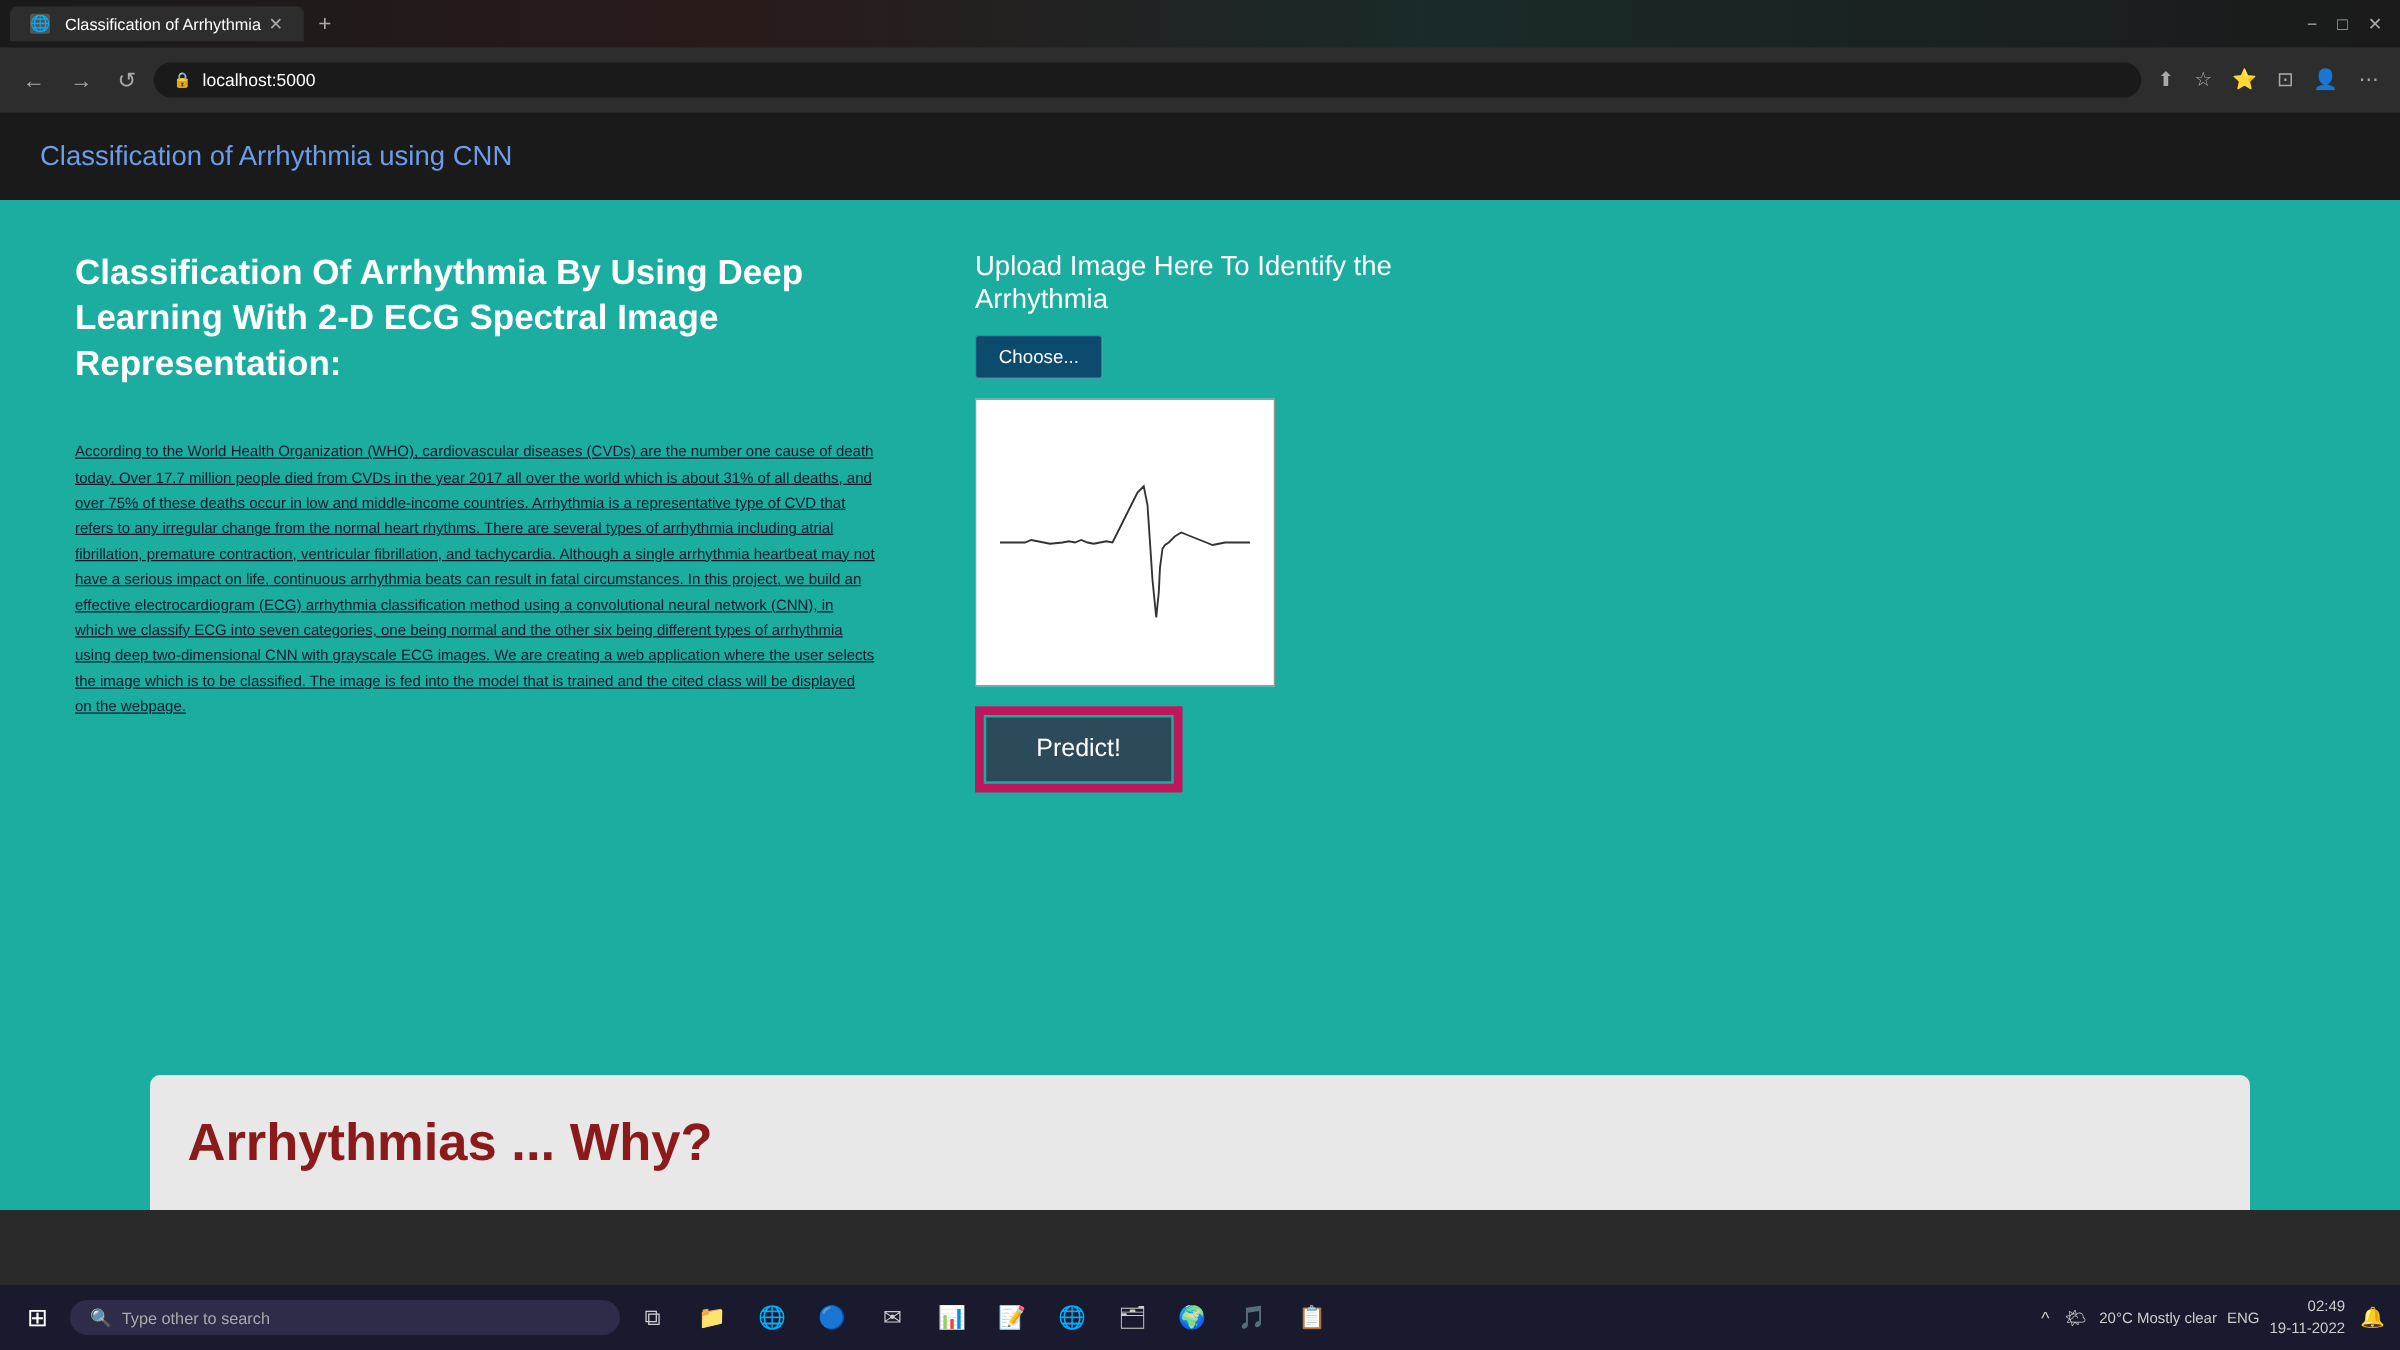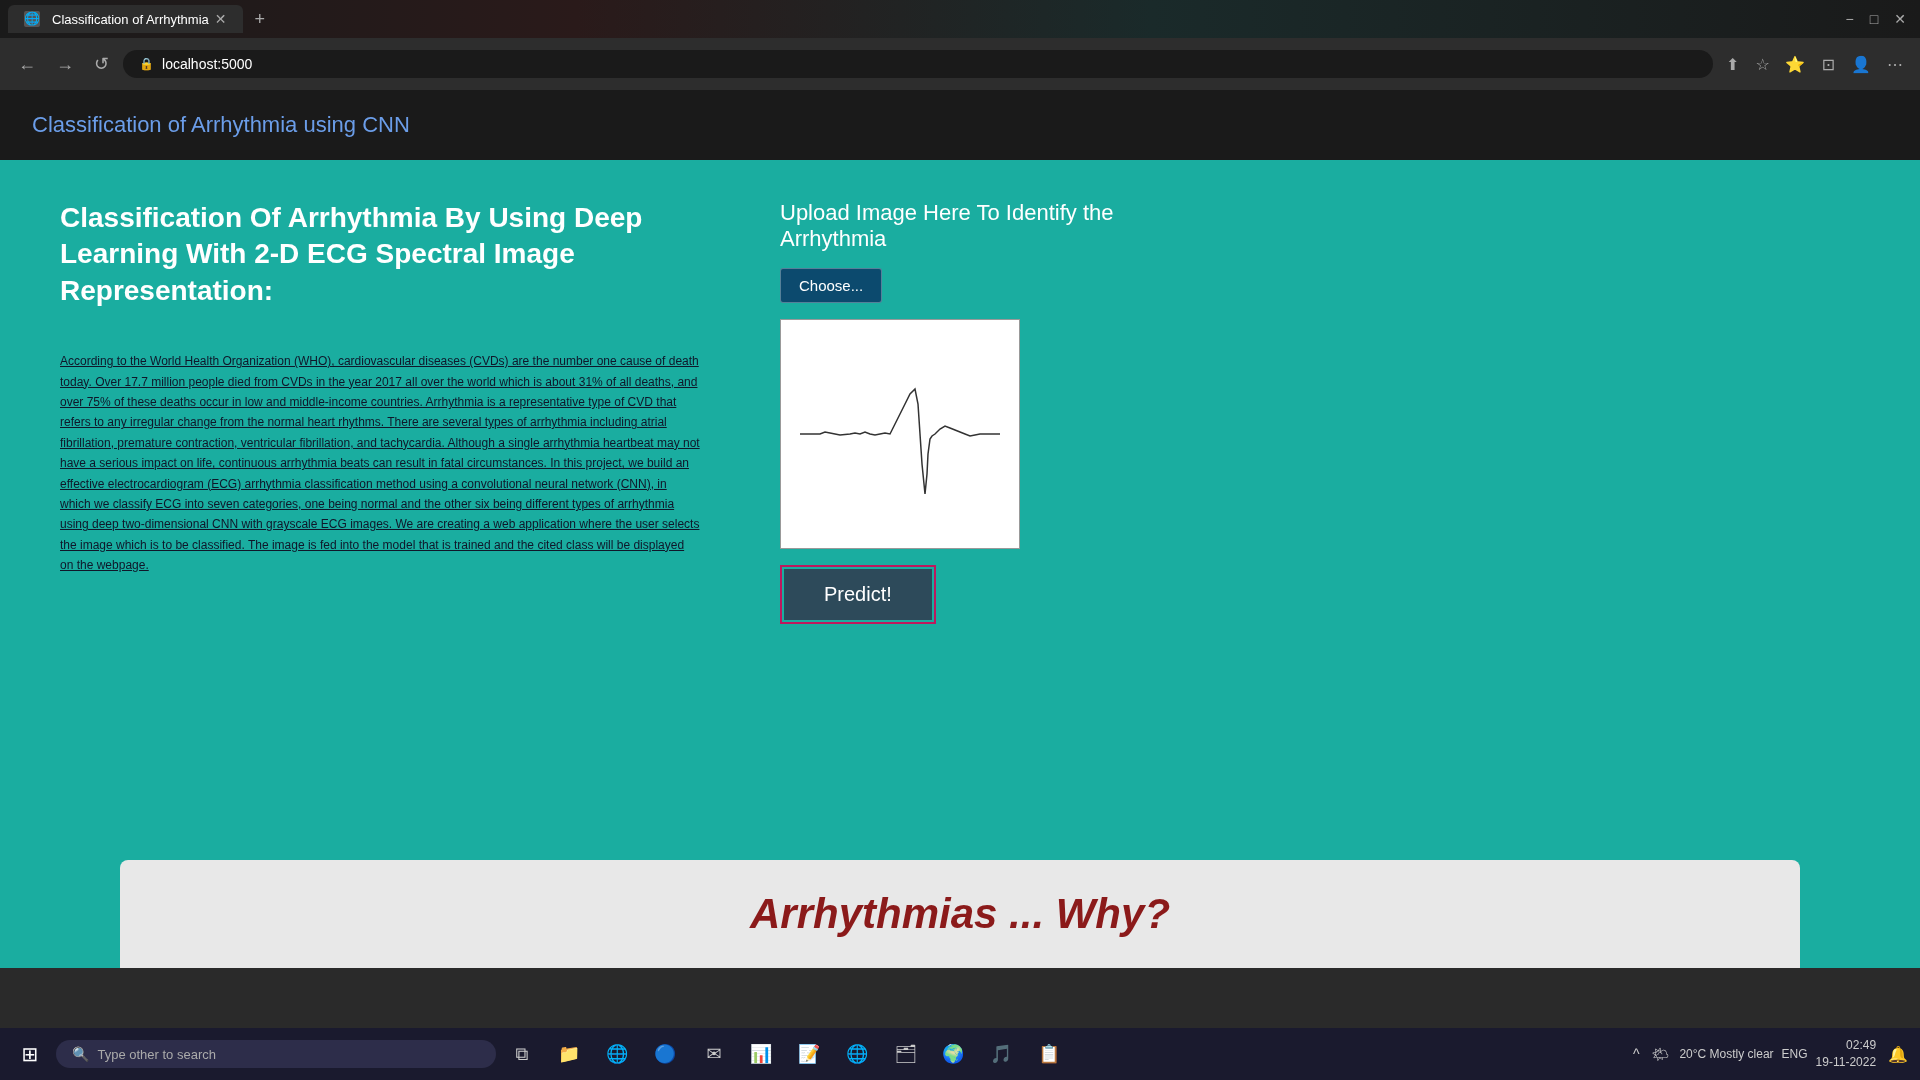--- a/index.html
+++ b/index.html
@@ -151,21 +151,21 @@
       background: #fff;
       border: 1px solid #999;
       margin-bottom: 16px;
       display: flex;
       align-items: center;
       justify-content: center;
       overflow: hidden;
     }
 
     .predict-btn-wrapper {
-      border: 2px solid #be185d;
+      border: 7px solid #be185d;
       display: inline-block;
       padding: 2px;
     }
 
     .predict-btn {
       background: #2d4a5a;
       color: #fff;
       border: none;
       padding: 14px 40px;
       font-size: 20px;
@@ -173,24 +173,23 @@
       font-weight: normal;
     }
 
     
     .bottom-section {
       background: #e8e8e8;
       margin: 0 60px;
       min-height: 100px;
       display: flex;
       align-items: center;
-      justify-content: center;
+      justify-content: flex-start;
       border-radius: 8px 8px 0 0;
       padding: 30px;
-      font-style: italic;
     }
     .bottom-title {
       color: #8b1a1a;
       font-size: 42px;
       font-weight: bold;
     }
 
     
     .taskbar {
       position: fixed;

